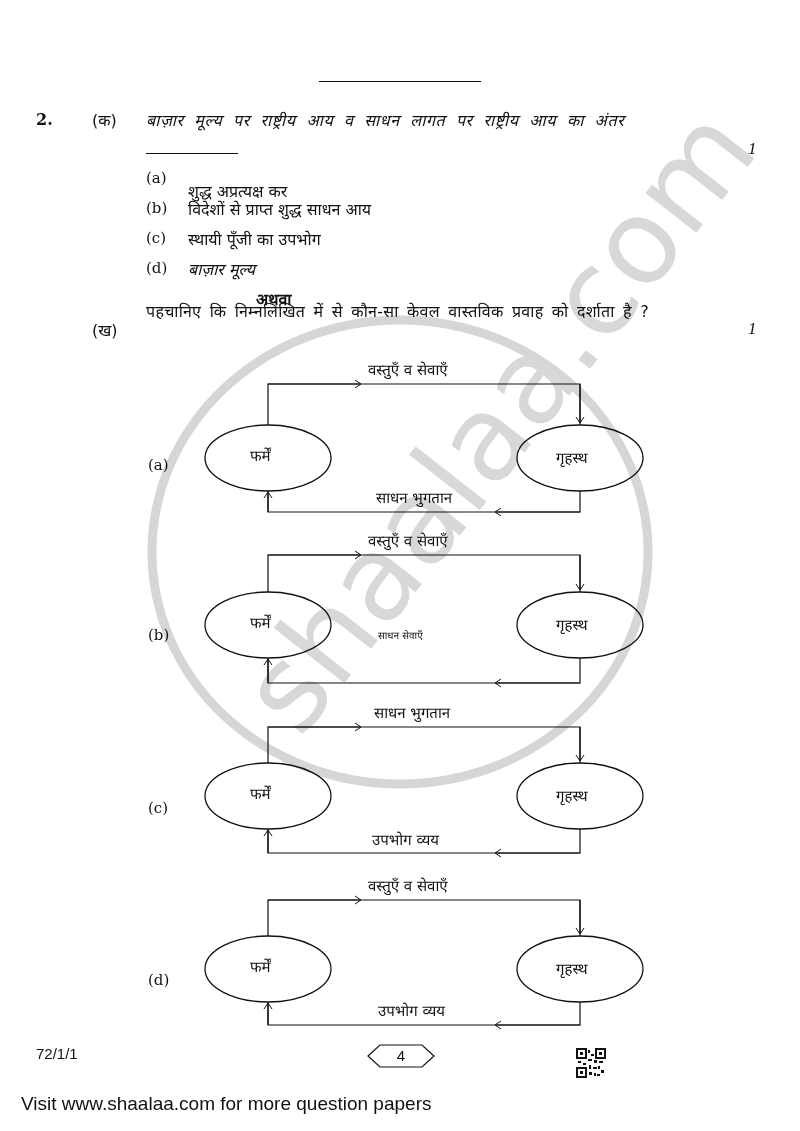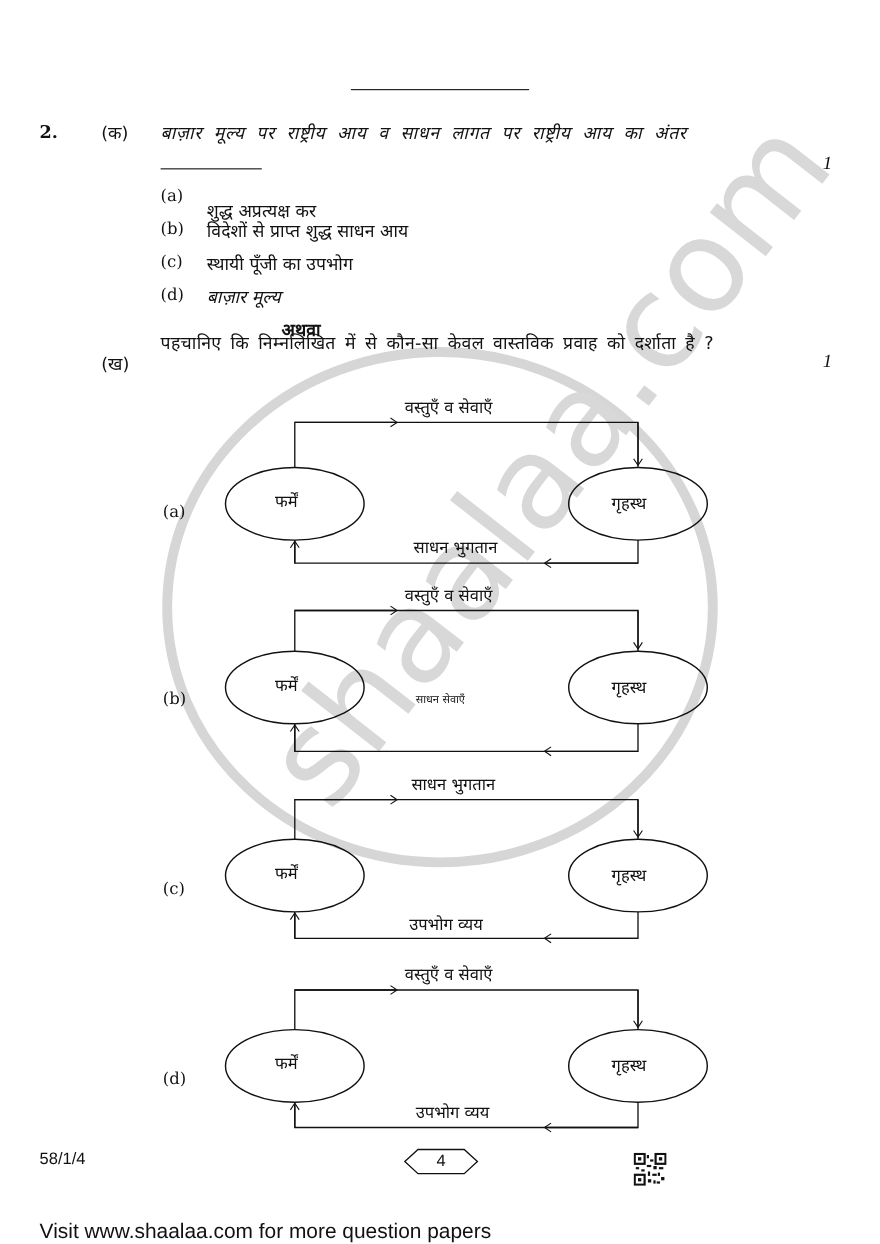--- a/index.html
+++ b/index.html
@@ -9,21 +9,21 @@
   .hi { font-family: "DejaVu Sans", "Liberation Sans", sans-serif; font-size: 16px; white-space: nowrap; }
   .lat { font-family: "DejaVu Serif", "Liberation Serif", serif; font-size: 15px; white-space: nowrap; }
   .marks { font-family: "Liberation Serif", serif; font-style: italic; font-size: 17px; }
   .qnum { font-family: "DejaVu Serif", serif; font-weight: bold; font-size: 16px; }
   .top-rule { left: 319px; top: 81px; width: 162px; height: 0; border-top: 1.5px solid #111; }
   .blank { display: inline-block; width: 92px; border-bottom: 1px solid #111; margin-right: 6px; vertical-align: baseline; }
   .bold { font-weight: bold; }
   svg.diagrams { position: absolute; left: 0; top: 0; }
   .footer-code { left: 36px; top: 1045px; font-family: "Liberation Sans", sans-serif; font-size: 15px; }
   .page-badge { left: 366px; top: 1042px; }
-  .visit { left: 36px; top: 1093px; font-family: "Liberation Sans", sans-serif; font-size: 19px; margin-top: 16px; }
+  .visit { left: 21px; top: 1093px; font-family: "Liberation Sans", sans-serif; font-size: 19px; }
   .qr { left: 576px; top: 1048px; width: 30px; height: 30px; }
 </style>
 </head>
 <body>
 
 <svg class="diagrams" width="800" height="1131" style="z-index:0">
   <ellipse cx="400" cy="552" rx="248" ry="232" fill="none" stroke="#d6d6d6" stroke-width="9"></ellipse>
   <text x="0" y="0" transform="translate(300,740) rotate(-52)" font-family="DejaVu Sans, sans-serif" font-size="118" fill="#d8d8d8">shaalaa.com</text>
 </svg>
 
@@ -121,21 +121,21 @@
 <div class="abs hi" style="left:250px; top:783px; font-size:15px; z-index:2;">फर्में</div>
 <div class="abs hi" style="left:556px; top:785px; font-size:15px; z-index:2;">गृहस्थ</div>
 <div class="abs hi" style="left:372px; top:829px; font-size:15px; z-index:2;">उपभोग व्यय</div>
 
 <div class="abs lat" style="left:148px; top:971px; z-index:2;">(d)</div>
 <div class="abs hi" style="left:368px; top:875px; font-size:15px; z-index:2;">वस्तुएँ व सेवाएँ</div>
 <div class="abs hi" style="left:250px; top:956px; font-size:15px; z-index:2;">फर्में</div>
 <div class="abs hi" style="left:556px; top:958px; font-size:15px; z-index:2;">गृहस्थ</div>
 <div class="abs hi" style="left:378px; top:1000px; font-size:15px; z-index:2;">उपभोग व्यय</div>
 
-<div class="abs footer-code">58/1/4</div>
+<div class="abs footer-code">72/1/1</div>
 
 <div class="abs page-badge">
   <svg width="70" height="30" style="position:absolute; left:0; top:0;">
     <polygon points="2,14 14,3 56,3 68,14 56,25 14,25" fill="none" stroke="#111" stroke-width="1.2"></polygon>
   </svg>
   <div style="position:absolute; left:0; top:5px; width:70px; text-align:center; font-family:'Liberation Sans', sans-serif; font-size:15px;">4</div>
 </div>
 
 <svg class="abs qr" viewBox="0 0 30 30">
   <rect x="1" y="1" width="9" height="9" fill="none" stroke="#111" stroke-width="2"></rect>

